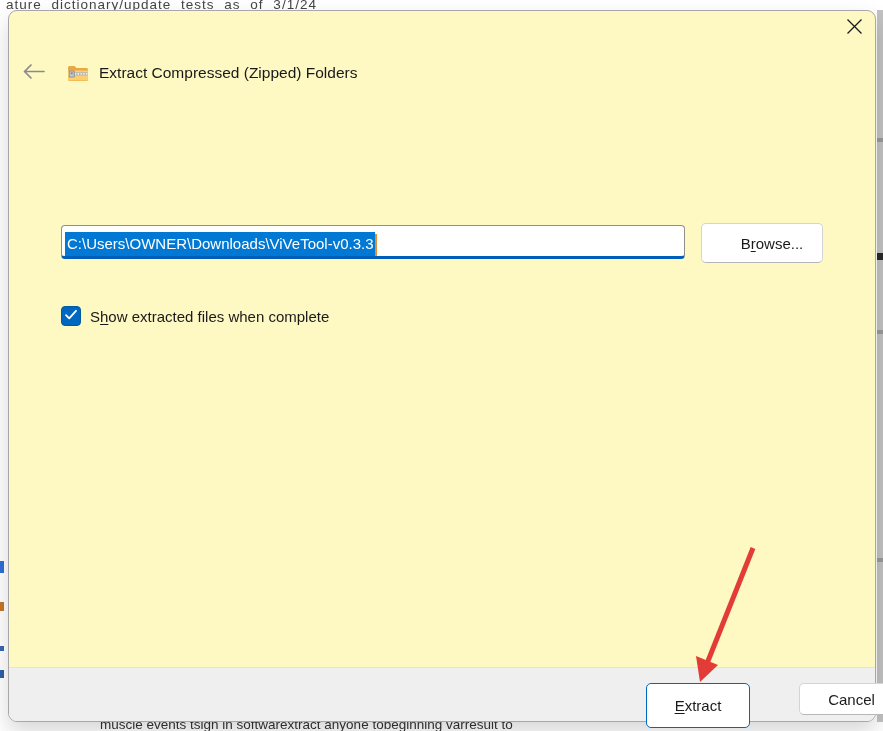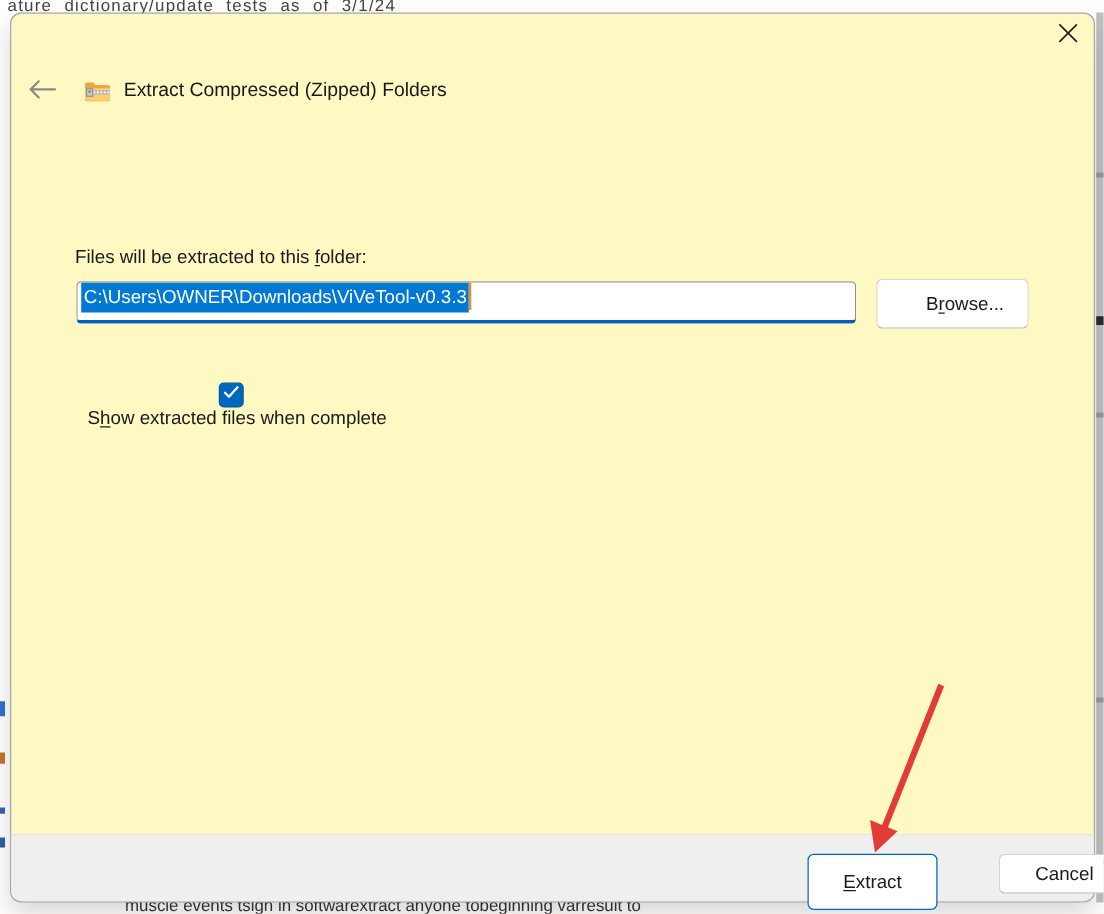--- a/index.html
+++ b/index.html
@@ -67,38 +67,38 @@
     font-size:21px;font-weight:400;color:var(--heading-blue);
   }
   .path-label{
     position:absolute;left:51px;top:186px;font-size:15px;color:#1a1a1a;
   }
   .ak{text-decoration:underline;text-underline-offset:2px;}
 
   .path-input{
     position:absolute;left:52px;top:214px;width:624px;height:34px;
     background:#fff;border:1px solid #8f8f8f;border-bottom:3px solid #005fb8;
-    border-radius:4px;display:flex;align-items:flex-start;
+    border-radius:4px;display:flex;align-items:flex-end;
     padding-left:3px;cursor:text;overflow:hidden;
   }
   .path-selected{
     background:var(--selection);color:#ffffff;font-size:15px;
     padding:3px 1px 4px 2px;white-space:nowrap;
   }
   .caret{display:inline-block;width:2px;height:22px;background:var(--caret-orange);}
 
   .btn{
     background:#ffffff;border:1px solid #d4d4d4;border-bottom-color:#b6b6b6;
     border-radius:5px;font-family:"Liberation Sans",sans-serif;
     font-size:15px;color:#1a1a1a;cursor:pointer;
   }
   .browse-btn{position:absolute;left:692px;top:212px;width:122px;height:40px;padding-left:20px;}
 
   .checkbox-row{
-    position:absolute;left:52px;top:295px;display:flex;align-items:center;flex-direction:column;
+    position:absolute;left:52px;top:295px;display:flex;align-items:center;
   }
   .checkbox{
     width:20px;height:20px;border-radius:4px;background:var(--accent);
     display:flex;align-items:center;justify-content:center;cursor:pointer;
     border:1px solid #005a9e;
   }
   .checkbox-label{margin-left:9px;font-size:15px;cursor:default;}
 
   .footer{
     position:absolute;left:0;bottom:0;width:100%;height:54px;
@@ -173,23 +173,20 @@
         <rect x="5" y="8.2" width="16" height="3.4" fill="#b9b9b9"></rect>
         <line x1="5" y1="9.9" x2="21" y2="9.9" stroke="#ffffff" stroke-width="1.4" stroke-dasharray="1.4 1.4"></line>
         <rect x="2.2" y="7" width="5" height="6" fill="#c7cacd" stroke="#84888c" stroke-width="0.8"></rect>
         <rect x="3.6" y="8.4" width="2.2" height="1.8" fill="#84888c"></rect>
       </svg>
     </span>
     <span class="dialog-title">Extract Compressed (Zipped) Folders</span>
   </div>
 
 
-  <div class="path-label">
-    <span>Files will be extracted to this </span><span class="ak">f</span><span>older:</span>
-  </div>
 
   <div class="path-input">
     <span class="path-selected">C:\Users\OWNER\Downloads\ViVeTool-v0.3.3</span>
       <span class="caret"></span>
   </div>
 
   <button class="btn browse-btn">
     <span>B</span><span class="ak">r</span><span>owse...</span>
   </button>
 

